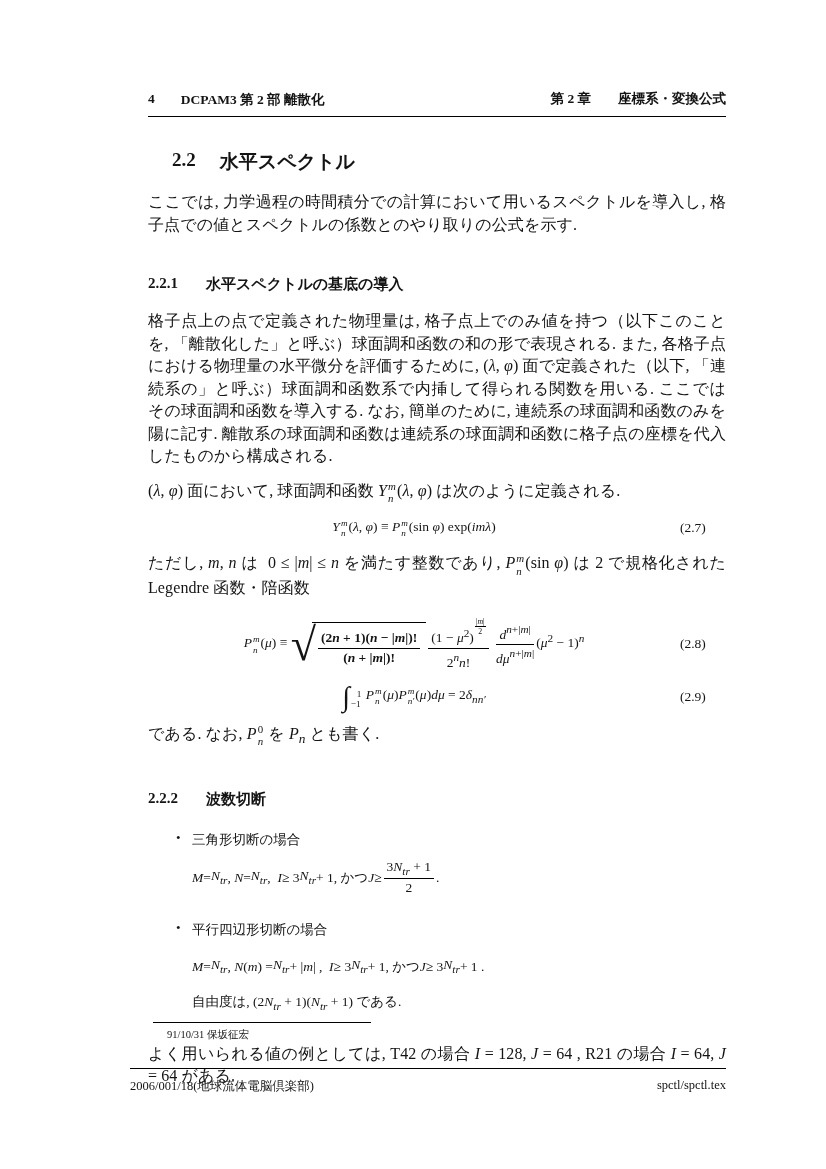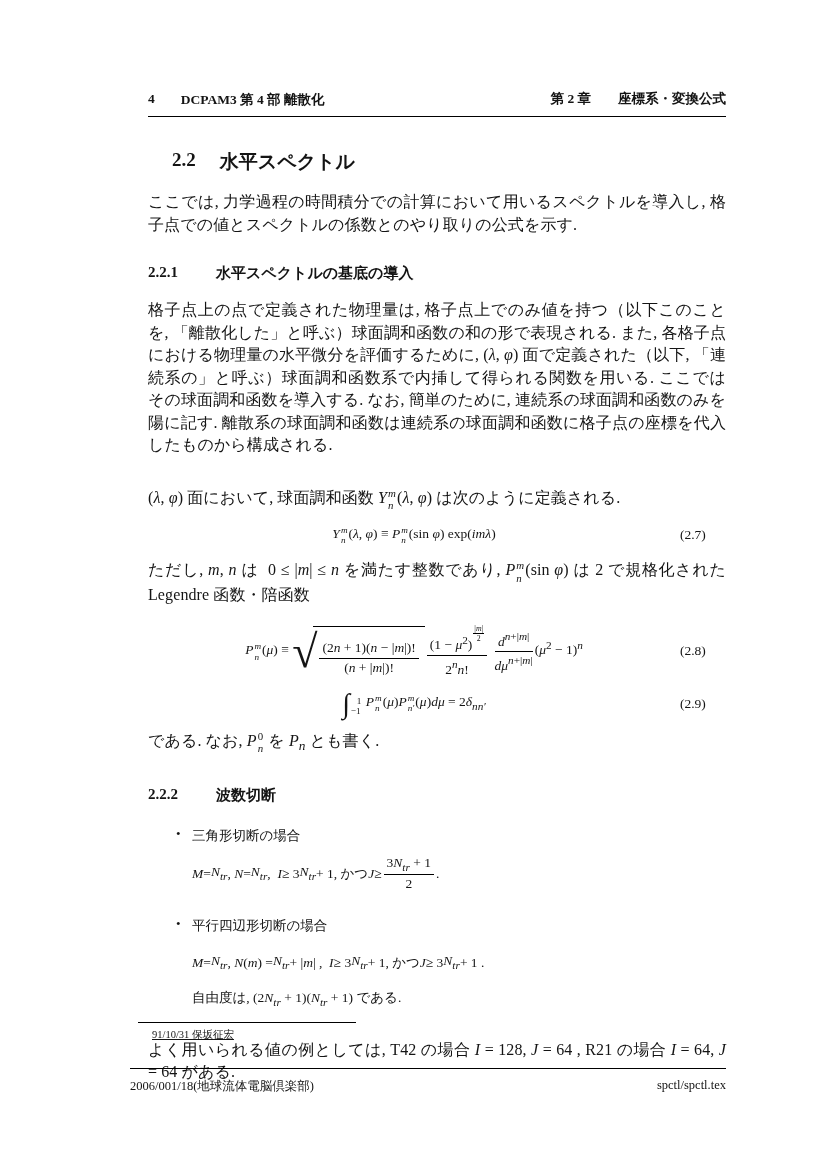--- a/index.html
+++ b/index.html
@@ -15,21 +15,21 @@
   .content { position:absolute; left:148px; top:90px; width:578px; }
   .runhead {
     display:flex; justify-content:space-between; align-items:baseline;
     font-weight:bold; font-size:13.5px;
     border-bottom:1.2px solid #000; padding-bottom:7px;
   }
   .runhead .lhs { display:flex; gap:26px; }
 
   
   .sec-title { margin-top:32px; font-size:19px; font-weight:bold; display:flex; gap:24px;margin-left:24px; }
-  .subsec-title { margin-top:28px; font-size:15px; font-weight:bold; display:flex; gap:38px; }
+  .subsec-title { margin-top:39px; font-size:15px; font-weight:bold; display:flex; gap:28px; }
 
   
   p.body {
     margin-top:16px; font-size:16px; line-height:22.5px;
     text-align:justify; letter-spacing:0.1px;
   }
   p.tight { margin-top:1px; }
   i { font-family:"Liberation Serif","DejaVu Serif",serif; }
 
   
@@ -50,71 +50,71 @@
 
   
   .efrac { display:inline-block; vertical-align:8px; text-align:center;
            font-size:58%; line-height:1.15; margin-left:1px; }
   .efrac .t { display:block; border-bottom:0.8px solid #000; padding:0 1px; }
   .efrac .b { display:block; }
 
   
   .sqrt { display:inline-flex; align-items:center; vertical-align:middle; }
   .sqrt .sign { font-size:46px; line-height:0; position:relative; top:1px; margin-right:-4px; font-weight:400; }
-  .sqrt .body { border-top:1.4px solid #000; padding:13px 4px 0 4px; }
+  .sqrt .body { border-top:1.4px solid #000; padding:7px 4px 0 4px;font-weight:bold; }
 
   
   .bigint { font-size:28px; vertical-align:-0.25em; line-height:0; }
   .lim { vertical-align:-0.9em; }
   .lim .t { margin-left:6px; }
 
   
   .bullets { margin:20px 0 0 28px; font-size:13.5px; }
   .bullet-item { display:flex; margin-bottom:16px; }
   .bullet-item .dot { width:16px; font-size:13px; padding-top:1px; }
   .bullet-body { flex:1; line-height:22.5px; }
   .bullet-formula { margin:7px 0 6px 0; display:flex; align-items:center; min-height:36px; }
 
   
-  .footnote { position:absolute; left:138px; top:1022px; width:578px; font-size:10.5px;text-decoration:underline; }
+  .footnote { position:absolute; left:153px; top:1022px; width:578px; font-size:10.5px; }
   .footnote-rule { width:218px; border-top:1px solid #000; margin-bottom:5px; }
   .footnote-text { padding-left:14px; }
   .pagefooter {
     position:absolute; left:130px; top:1068px; width:596px;
     border-top:1px solid #000; padding-top:9px;
     display:flex; justify-content:space-between; font-size:12.5px;
   }
 </style>
 </head>
 <body>
 
 <div class="page">
 
   <div class="content">
 
     <div class="runhead">
       <span class="lhs">
         <span>4</span>
-        <span>DCPAM3 第 4 部 離散化</span>
+        <span>DCPAM3 第 2 部 離散化</span>
       </span>
       <span>第 2 章　　座標系・変換公式</span>
     </div>
 
     <div class="sec-title">
       <span>2.2</span>
       <span>水平スペクトル</span>
     </div>
     <p class="body">ここでは, 力学過程の時間積分での計算において用いるスペクトルを導入し, 格子点での値とスペクトルの係数とのやり取りの公式を示す.</p>
 
     <div class="subsec-title">
       <span>2.2.1</span>
       <span>水平スペクトルの基底の導入</span>
     </div>
     <p class="body">格子点上の点で定義された物理量は, 格子点上でのみ値を持つ（以下このことを, 「離散化した」と呼ぶ）球面調和函数の和の形で表現される. また, 各格子点における物理量の水平微分を評価するために, (<i>λ</i>, <i>φ</i>) 面で定義された（以下, 「連続系の」と呼ぶ）球面調和函数系で内挿して得られる関数を用いる. ここではその球面調和函数を導入する. なお, 簡単のために, 連続系の球面調和函数のみを陽に記す. 離散系の球面調和函数は連続系の球面調和函数に格子点の座標を代入したものから構成される.</p>
-    <p class="body" style="margin-top:30px;">(<i>λ</i>, <i>φ</i>) 面において, 球面調和函数 <i>Y</i><span class="ss"><span class="t"><i>m</i></span><span class="b"><i>n</i></span></span>(<i>λ</i>, <i>φ</i>) は次のように定義される.</p>
+    <p class="body" style="margin-top:12px;">(<i>λ</i>, <i>φ</i>) 面において, 球面調和函数 <i>Y</i><span class="ss"><span class="t"><i>m</i></span><span class="b"><i>n</i></span></span>(<i>λ</i>, <i>φ</i>) は次のように定義される.</p>
 
     <div class="eqrow">
       <span class="eqbody"><i>Y</i><span class="ss"><span class="t"><i>m</i></span><span class="b"><i>n</i></span></span>(<i>λ</i>, <i>φ</i>) ≡ <i>P</i><span class="ss"><span class="t"><i>m</i></span><span class="b"><i>n</i></span></span>(sin <i>φ</i>) exp(<i>imλ</i>)</span>
       <span class="eqno">(2.7)</span>
     </div>
 
     <p class="body tight">ただし, <i>m</i>, <i>n</i> は&nbsp; 0 ≤ |<i>m</i>| ≤ <i>n</i> を満たす整数であり, <i>P</i><span class="ss"><span class="t"><i>m</i></span><span class="b"><i>n</i></span></span>(sin <i>φ</i>) は 2 で規格化された Legendre 函数・陪函数</p>
 
     <div class="eqrow eq-tall">
       <span class="eqbody"><i>P</i><span class="ss"><span class="t"><i>m</i></span><span class="b"><i>n</i></span></span>(<i>μ</i>) ≡ <span class="sqrt">

